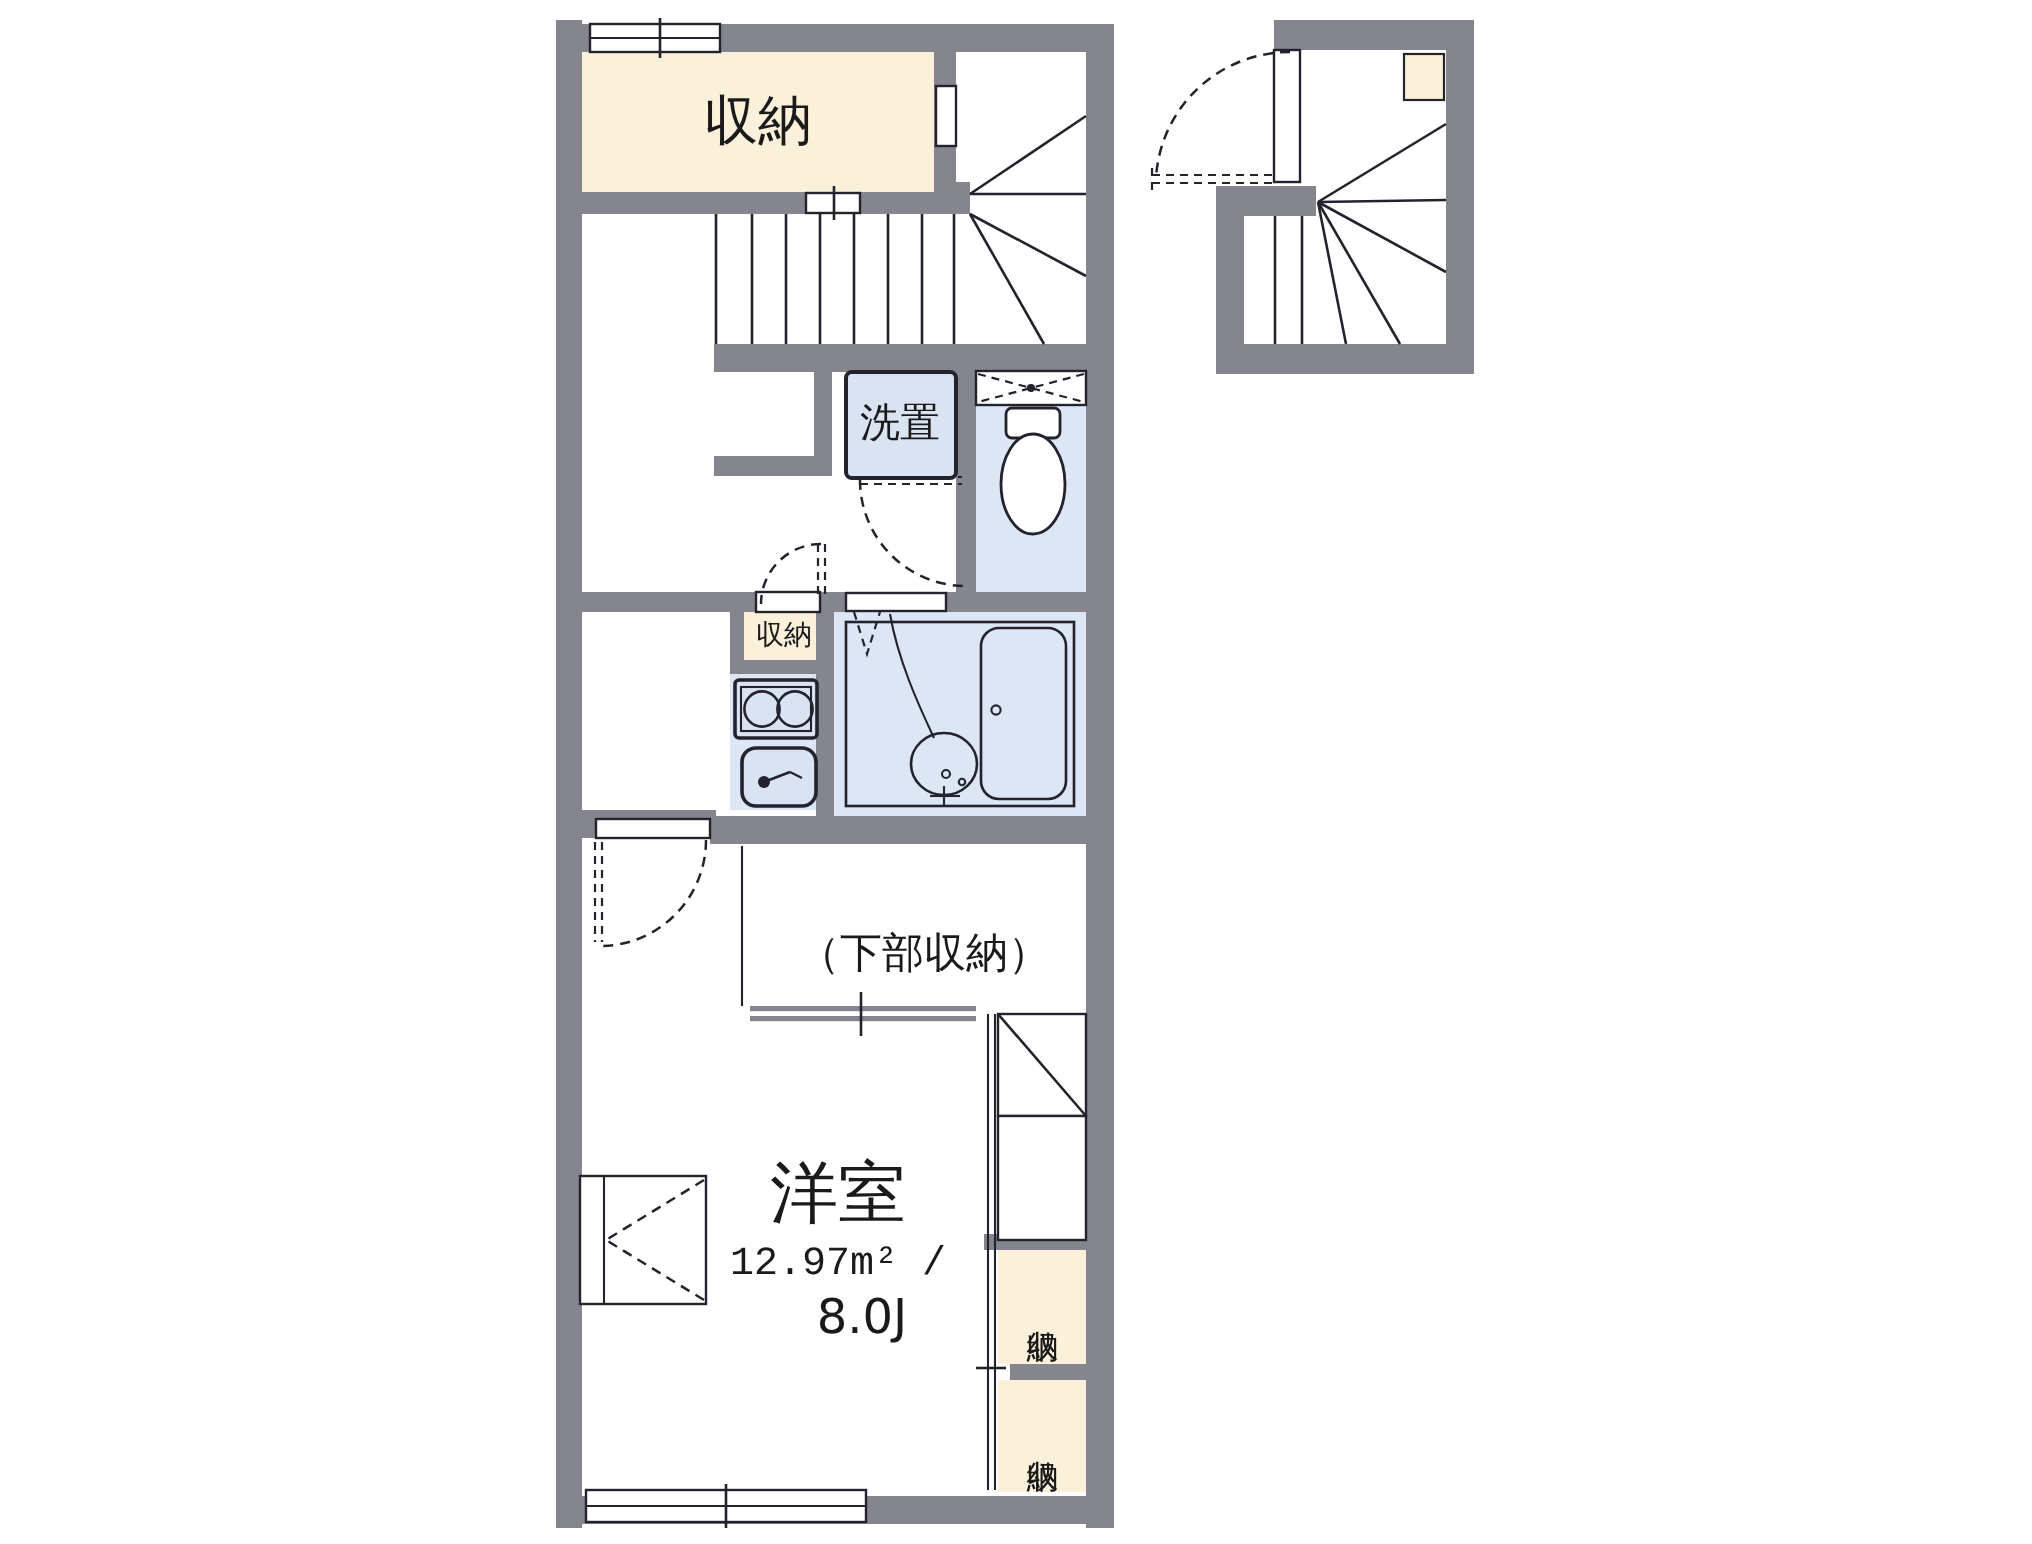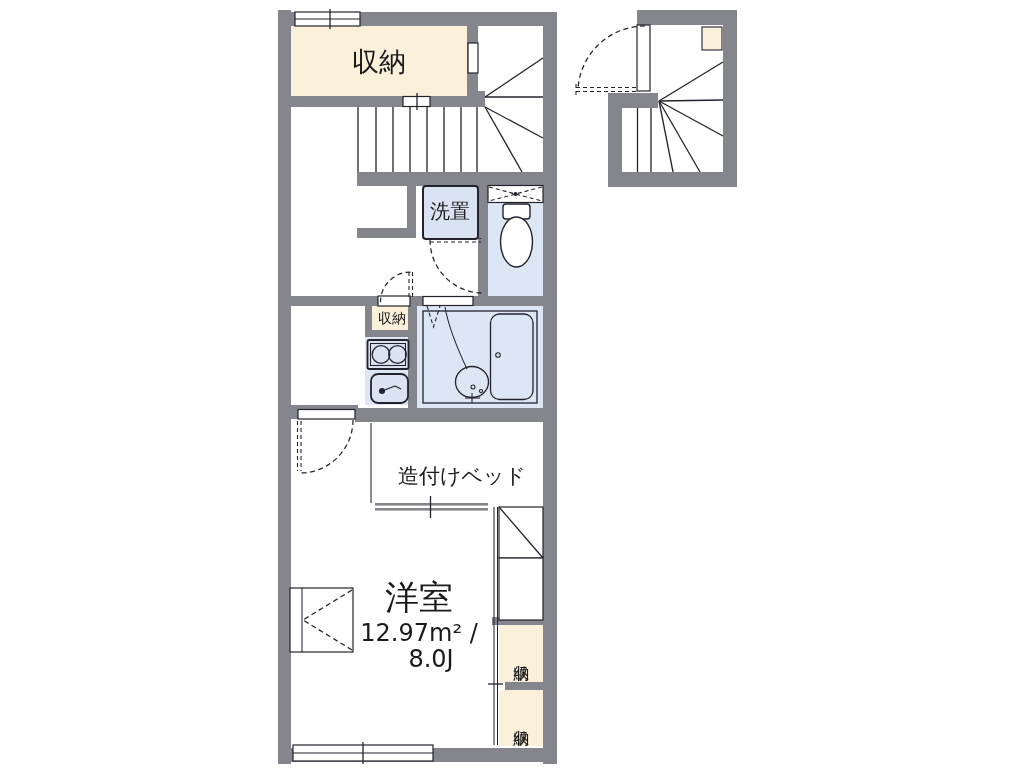--- a/index.html
+++ b/index.html
@@ -222,23 +222,23 @@
   </g>
 </svg>
 
 <div class="lbl" style="left:379px;top:62px;font-size:27px;">収納</div>
 
 <div class="lbl" style="left:450px;top:212px;font-size:20px;">洗置</div>
 
 <div class="lbl" style="left:392px;top:319px;font-size:14px;">収納</div>
 
 <div class="lbl" style="left:462px;top:463px;font-size:21px;">
-  <div>造付けベッド</div>
+  <div>（下部収納）</div>
 </div>
 
 <div class="lbl" style="left:419px;top:598px;font-size:34px;">洋室</div>
-<div class="lbl" style="left:419px;top:633px;font-size:24px;">12.97m² /</div>
+<div class="lbl" style="left:419px;top:633px;font-size:20px;font-family:Liberation Mono, monospace;">12.97m² /</div>
 <div class="lbl" style="left:431px;top:659px;font-size:24px;">8.0J</div>
 
 <div class="lbl v" style="left:521px;top:653px;font-size:16px;">収納</div>
 <div class="lbl v" style="left:521px;top:718px;font-size:16px;">収納</div>
 
 </div>
 
 </body></html>

